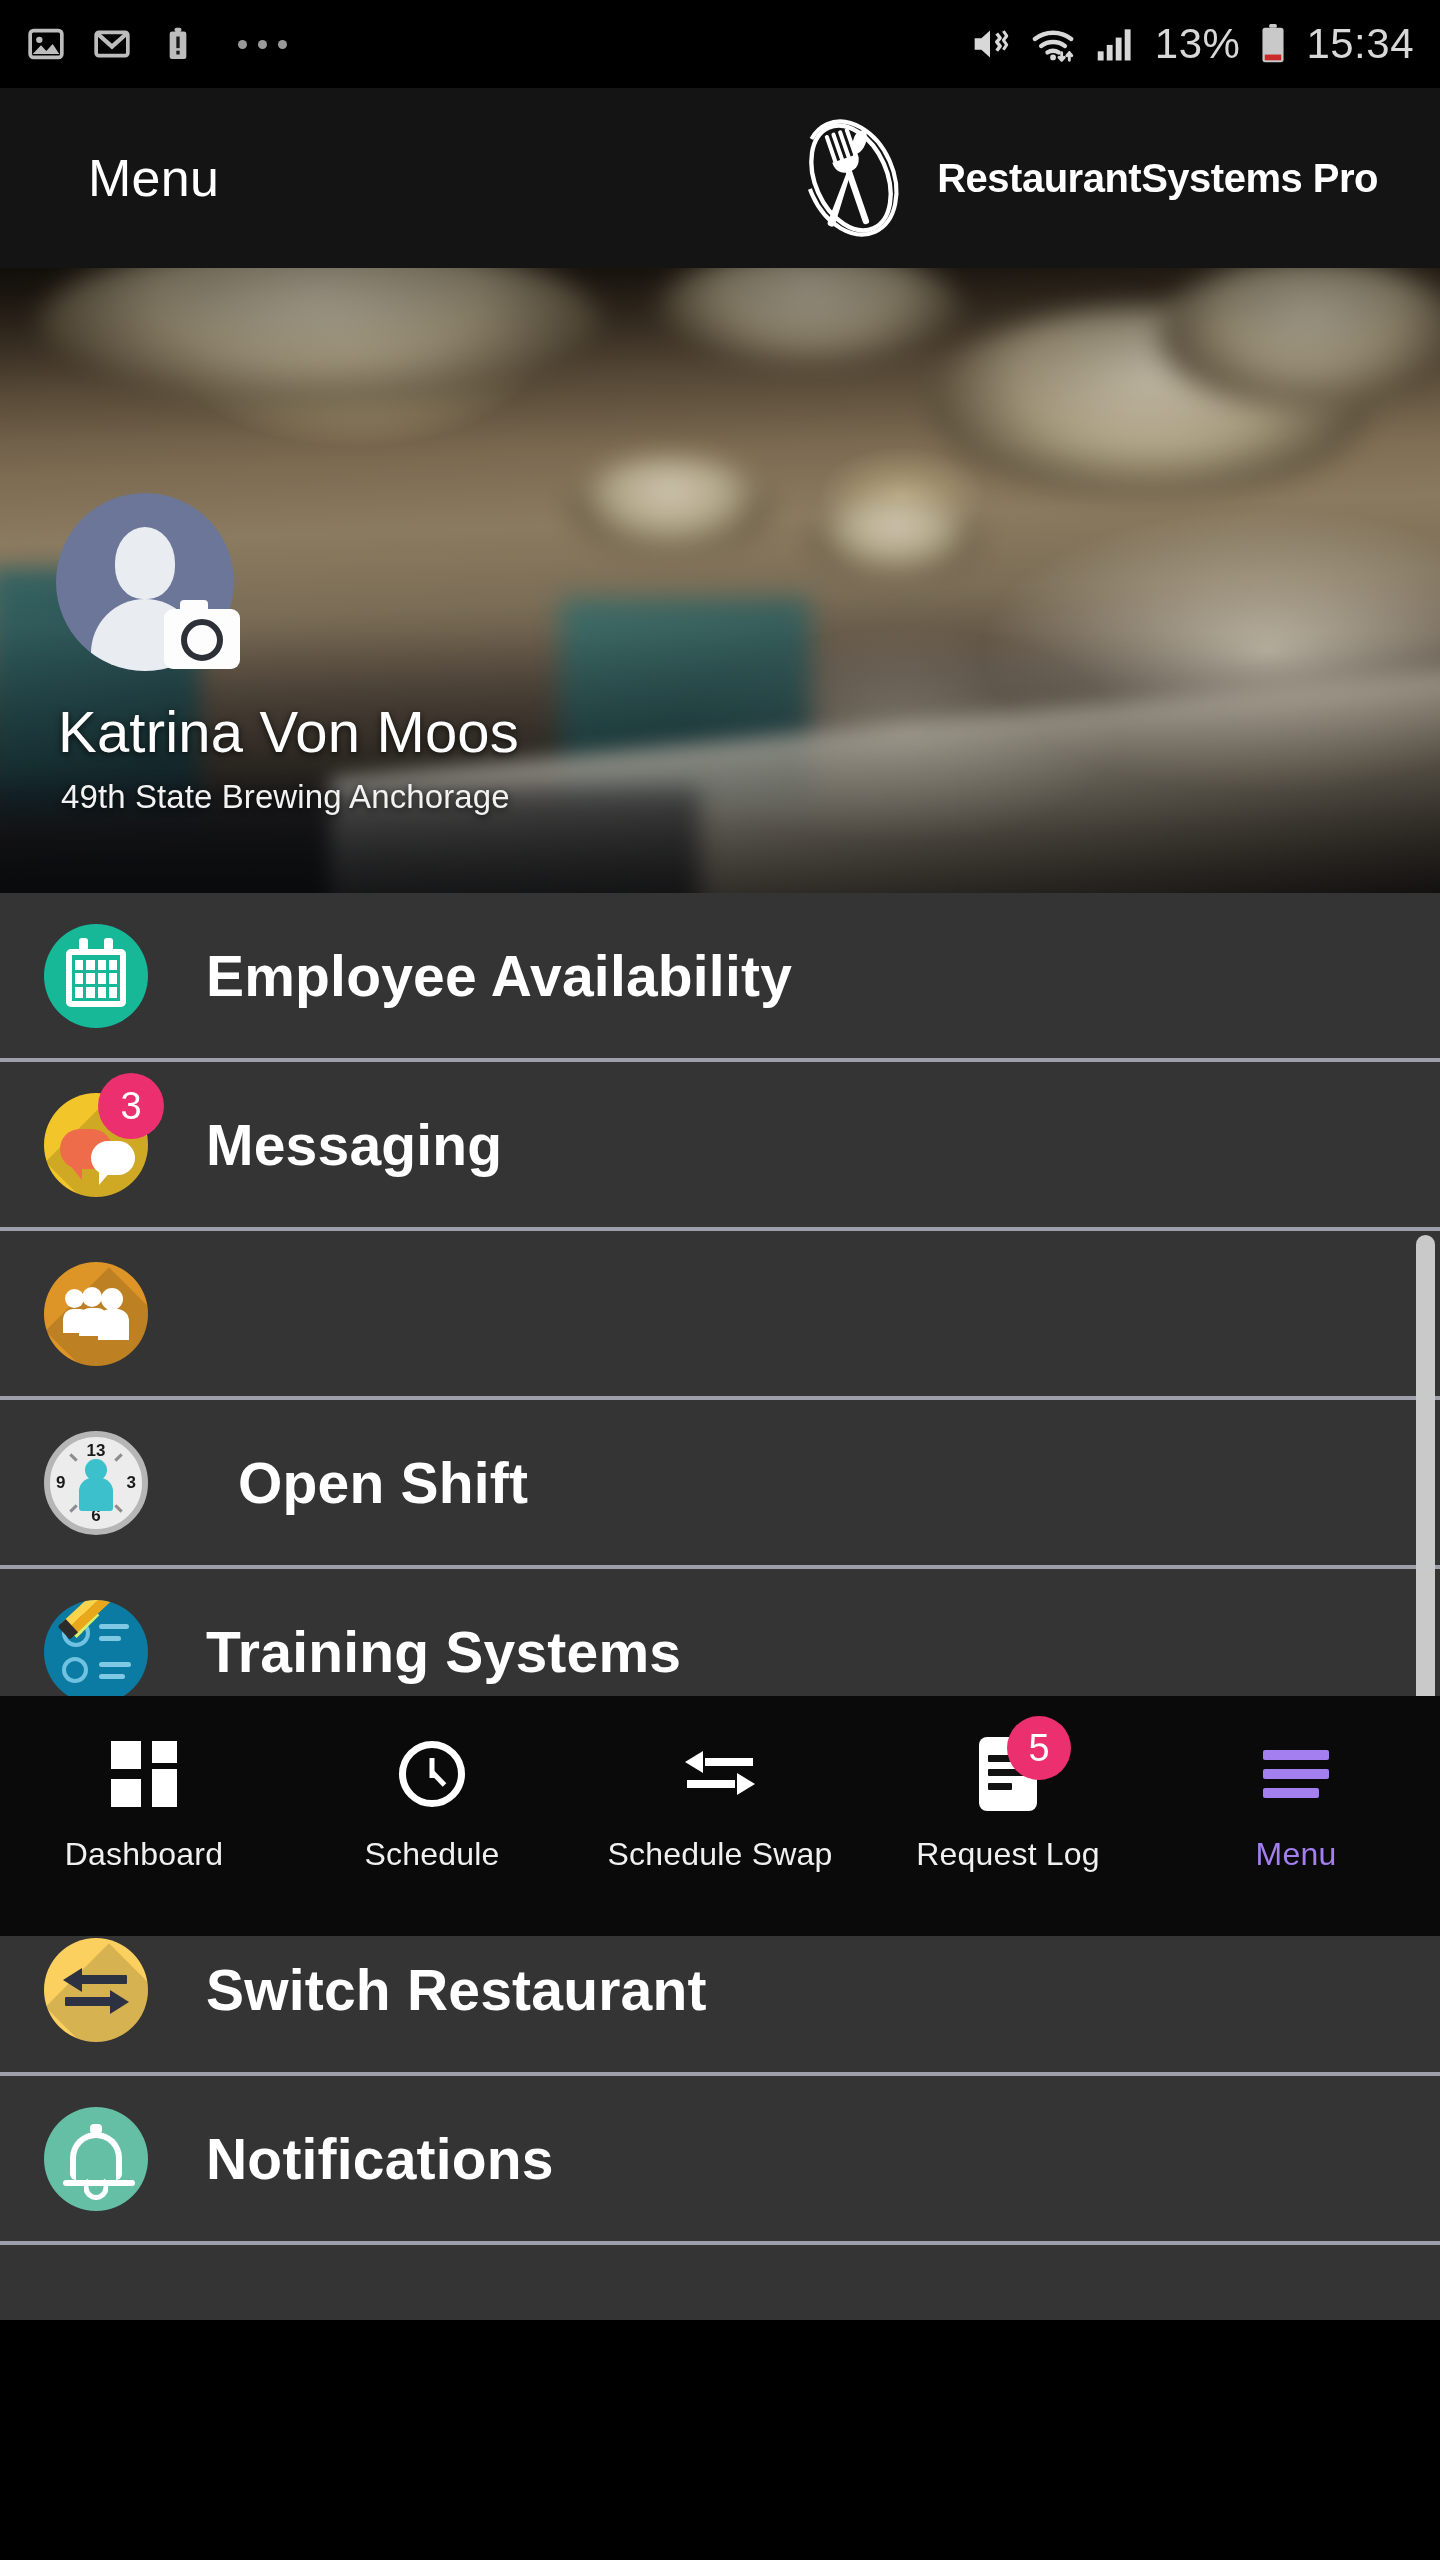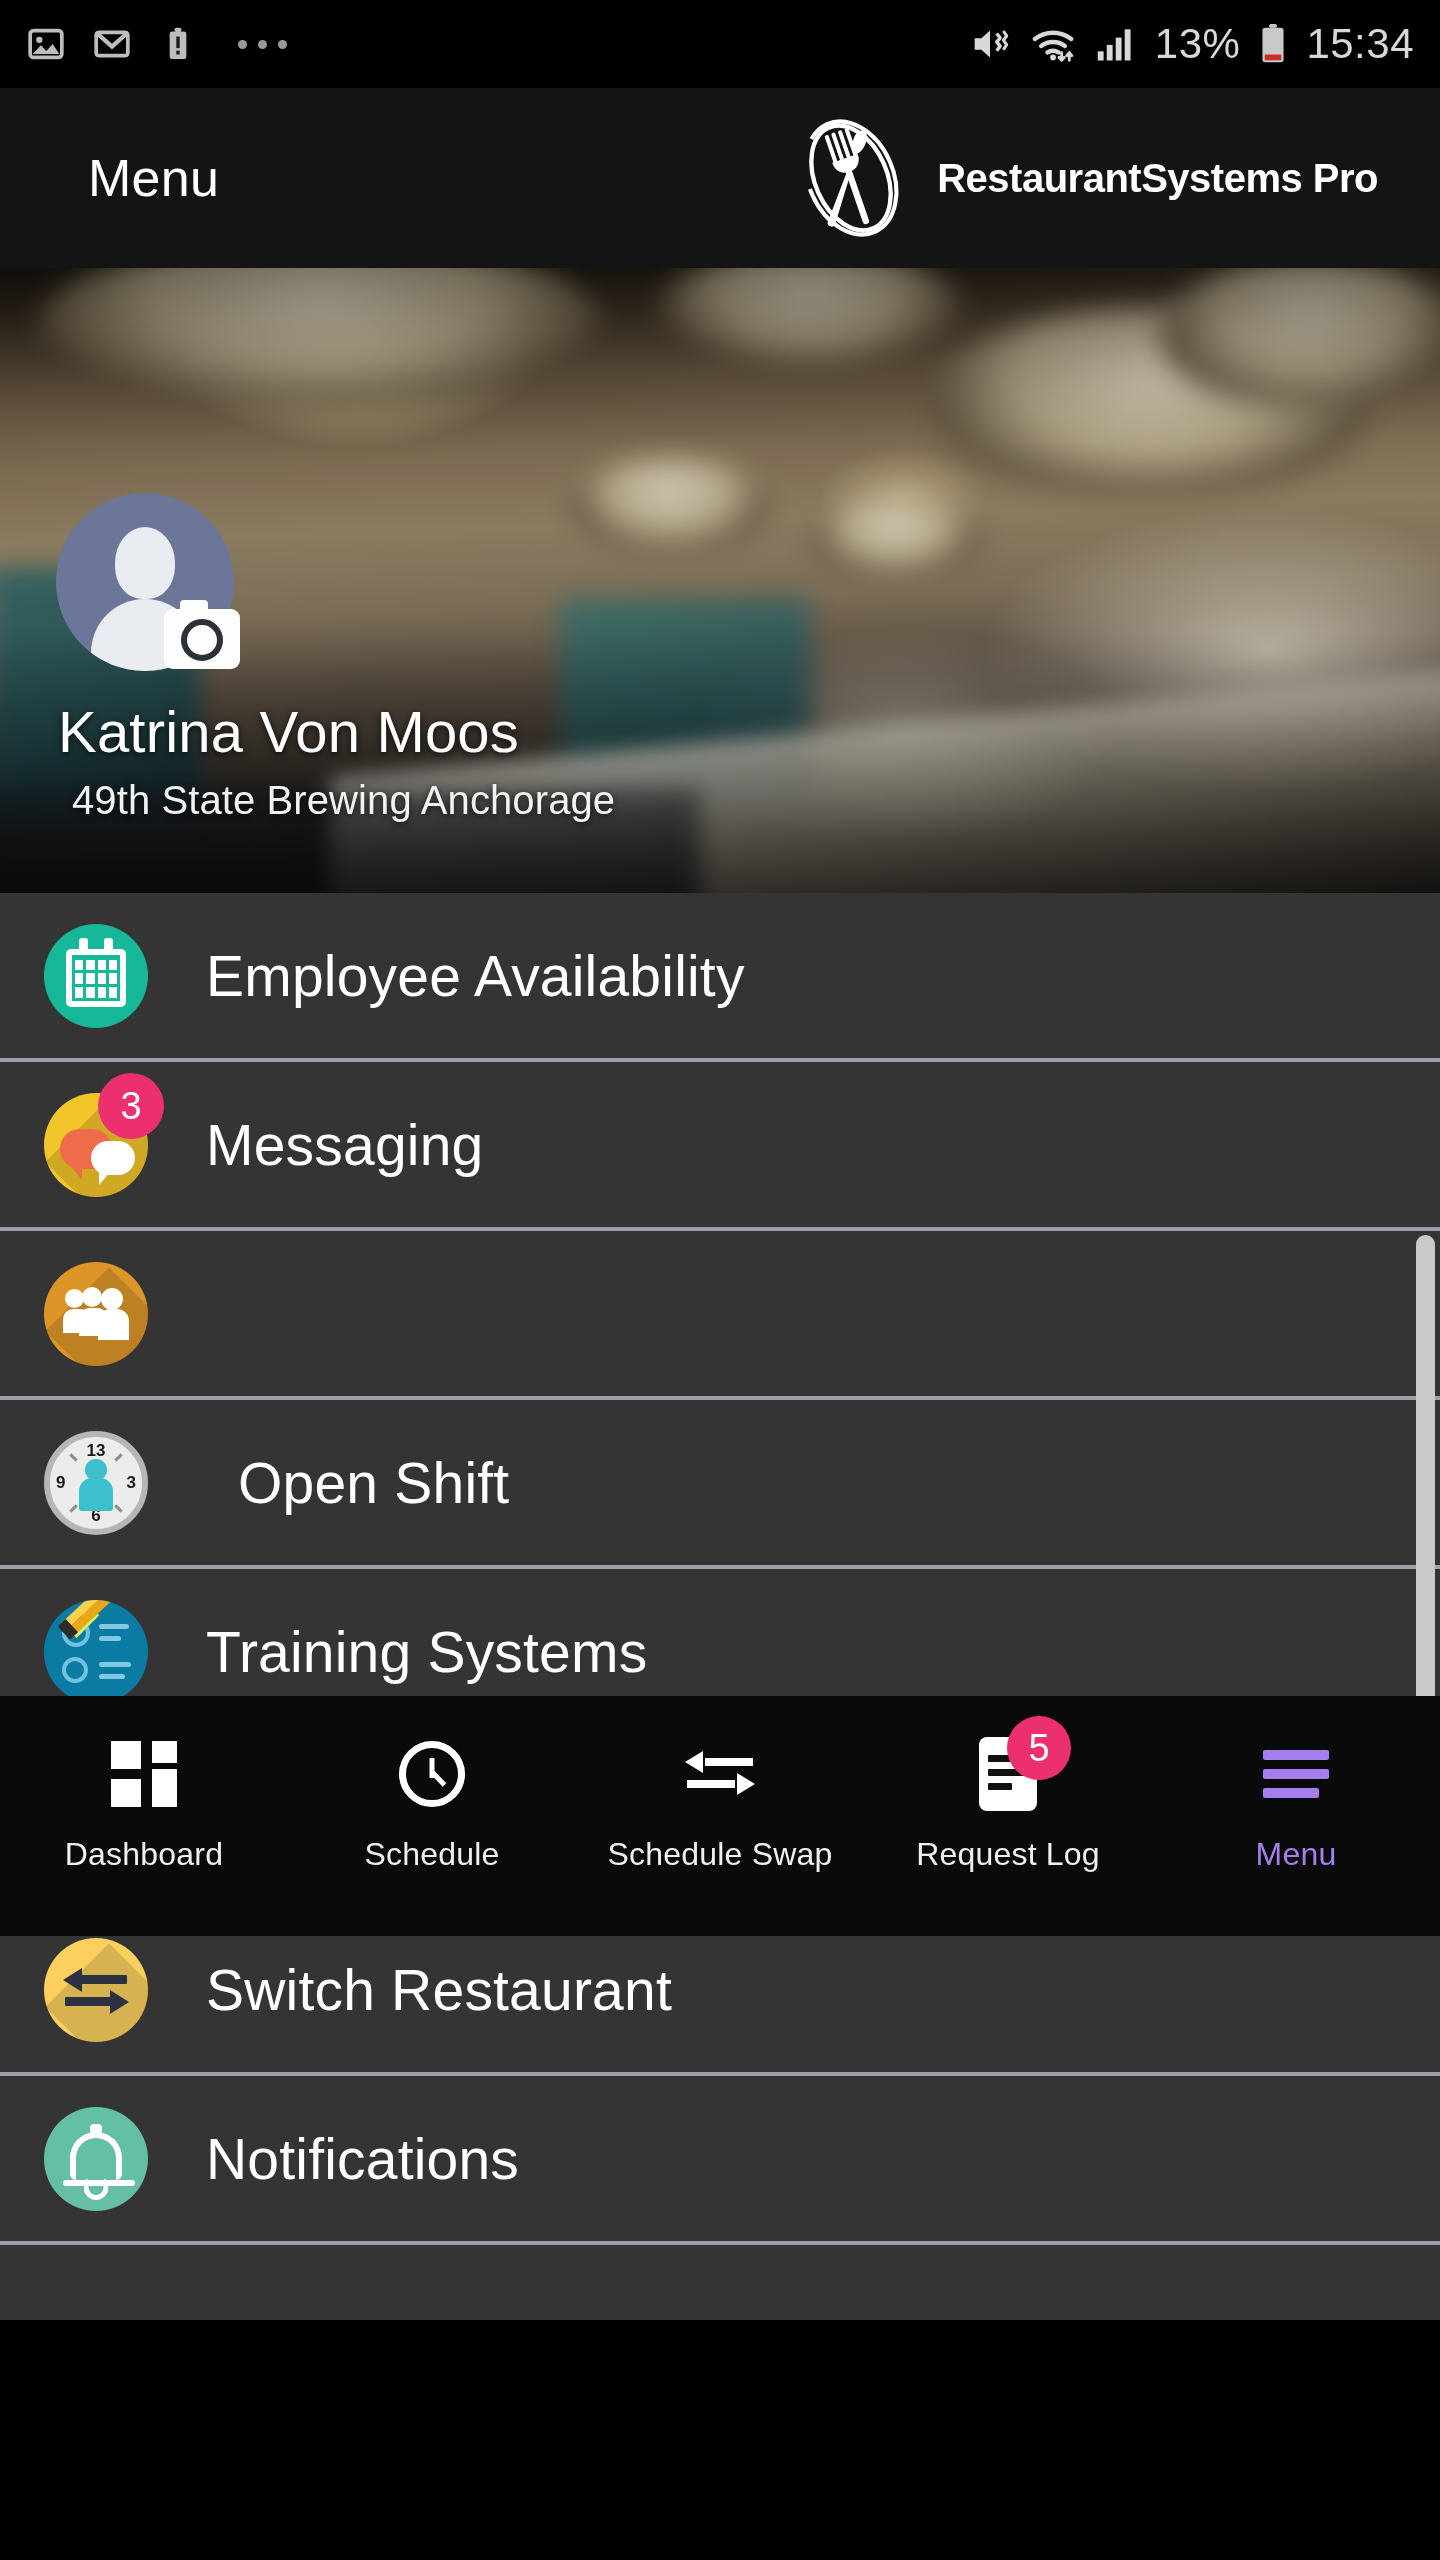--- a/index.html
+++ b/index.html
@@ -117,41 +117,41 @@
     transform:translate(-50%,-50%); border-radius:50%;
     border:6px solid #2e3038; background:transparent;
   }
 
   .hero-name{
     position:absolute; left:58px; top:430px;
     color:#ffffff; font-size:58px; font-weight:400; letter-spacing:.2px;
     text-shadow:0 2px 7px rgba(0,0,0,.75);
   }
   .hero-sub{
-    position:absolute; left:72px; top:510px;
-    color:#f2f2f2; font-size:40px; font-weight:400; letter-spacing:.1px;
+    position:absolute; left:61px; top:510px;
+    color:#f2f2f2; font-size:33px; font-weight:400; letter-spacing:.1px;
     text-shadow:0 2px 7px rgba(0,0,0,.75);
   }
 
   
   .menulist{
     position:absolute; top:893px; left:0; width:1440px; height:1427px;
     background:#343434; overflow:hidden;
   }
   .row{
     position:relative; height:169px; display:flex; align-items:center;
     border-bottom:4px solid #9da0ab; background:#343434;
   }
   .row:first-child{ border-top:none; }
   .row-icon{
     width:120px; min-width:120px; height:120px; margin-left:36px;
     position:relative; display:flex; align-items:center; justify-content:center;
   }
   .row-label{
-    color:#ffffff; font-size:57px; font-weight:400; letter-spacing:.2px;
+    color:#ffffff; font-size:57px; font-weight:700; letter-spacing:.2px;
     margin-left:50px; white-space:nowrap;
   }
   .row-label.indented{ margin-left:82px; }
 
   
   .ic{ width:104px;height:104px;border-radius:50%;position:relative;overflow:hidden; }
   .ic-teal{ background:#16b897; }
   .ic-yellow{ background:#f2c52a; }
   .ic-orange{ background:#dd9528; }
   .ic-blue{ background:#0b7ba3; }

